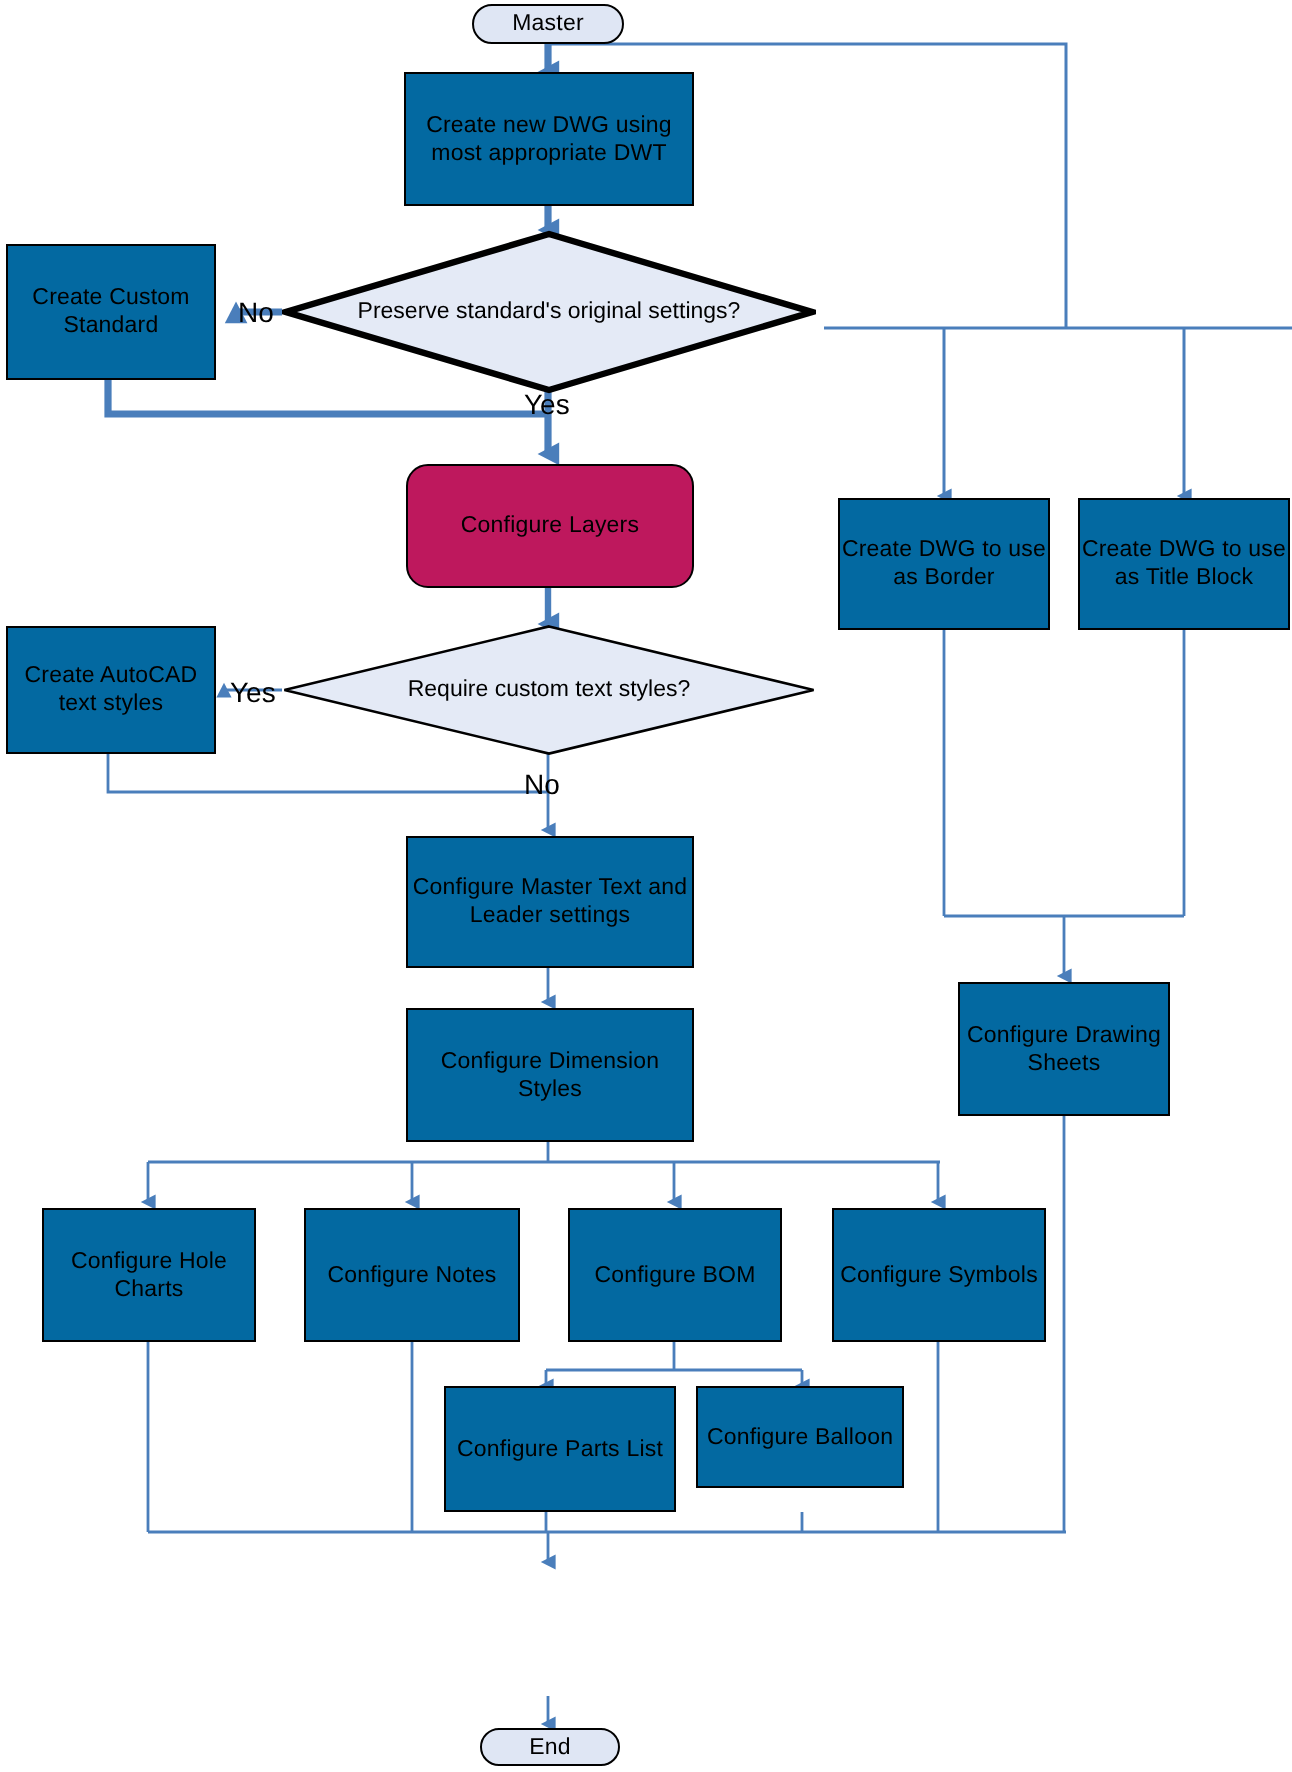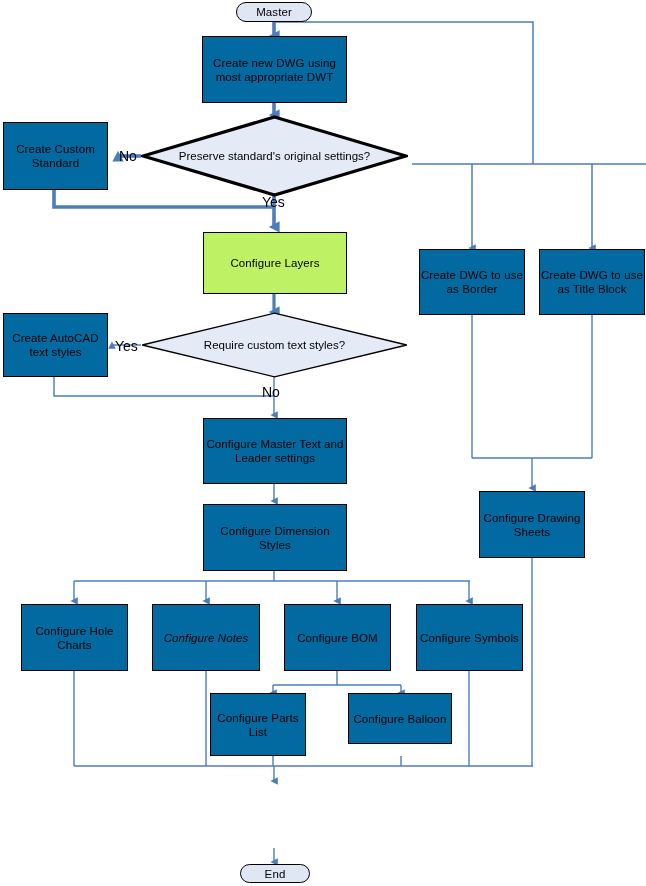--- a/index.html
+++ b/index.html
@@ -19,21 +19,21 @@
     color:#000000;
     font-size:11.5px;
     line-height:14px;
     letter-spacing:0.1px;
     z-index:3;
   }
   .proc{
     background:#0369a1;
     border:1.6px solid #000000;
   }
-  .proc.hl{background:#bef264;}
+  .proc.hl{background:#be185d;border-radius:11px;}
   .term{
     background:#dfe6f4;
     border:1.4px solid #000000;
     border-radius:999px;
   }
   .diamond-wrap{position:absolute;z-index:3;}
   .diamond-wrap svg{display:block;}
   .diamond-label{
     position:absolute;left:0;top:0;width:100%;height:100%;
     display:flex;align-items:center;justify-content:center;
@@ -175,33 +175,33 @@
   </div>
 
   <div class="node proc" style="left:479px;top:491px;width:106px;height:67px;">
     <span>Configure Drawing Sheets</span>
   </div>
 
   <div class="node proc" style="left:21px;top:604px;width:107px;height:67px;">
     <span>Configure Hole Charts</span>
   </div>
 
-  <div class="node proc" style="left:152px;top:604px;width:108px;height:67px;font-style:italic;">
+  <div class="node proc" style="left:152px;top:604px;width:108px;height:67px;">
     <span>Configure Notes</span>
   </div>
 
   <div class="node proc" style="left:284px;top:604px;width:107px;height:67px;">
     <span>Configure BOM</span>
   </div>
 
   <div class="node proc" style="left:416px;top:604px;width:107px;height:67px;">
     <span>Configure Symbols</span>
   </div>
 
-  <div class="node proc" style="left:210px;top:693px;width:96px;height:63px;">
+  <div class="node proc" style="left:222px;top:693px;width:116px;height:63px;">
     <span>Configure Parts List</span>
   </div>
 
   <div class="node proc" style="left:348px;top:693px;width:104px;height:51px;">
     <span>Configure Balloon</span>
   </div>
 
 
   <div class="node term" style="left:240px;top:864px;width:70px;height:19px;">
     <span>End</span>

